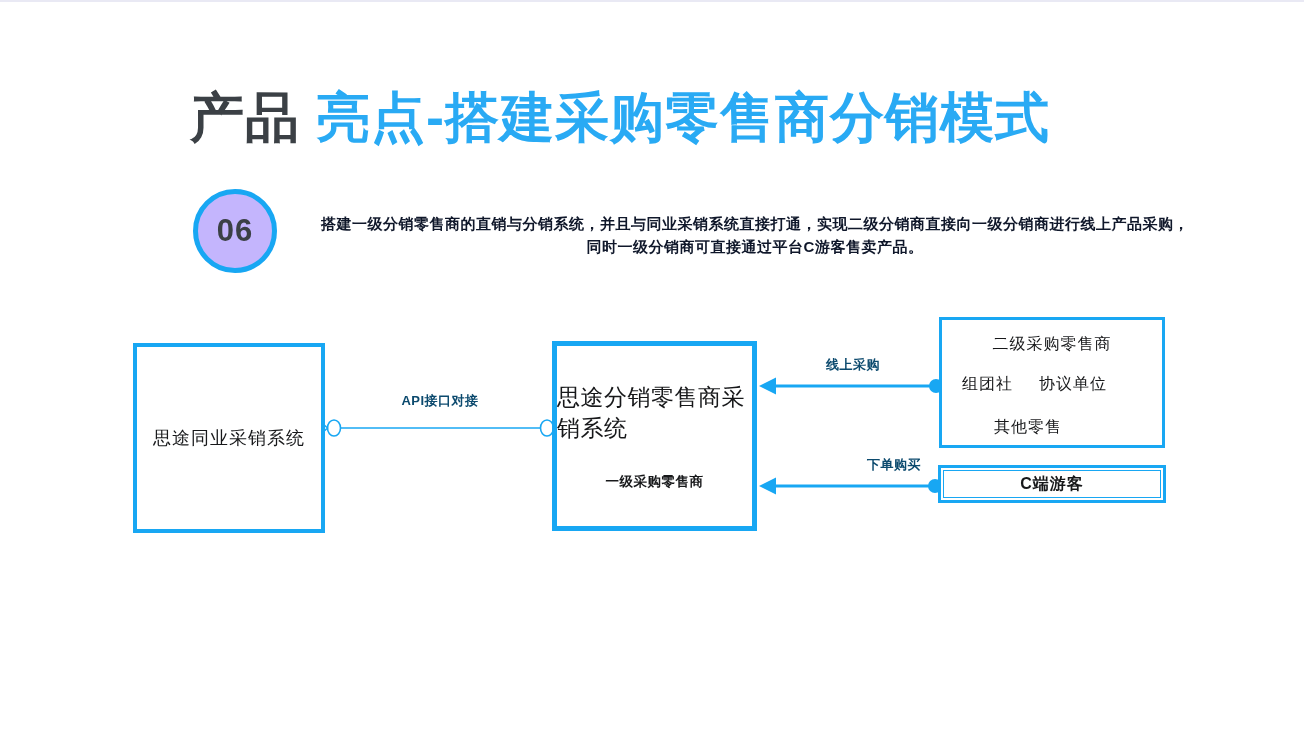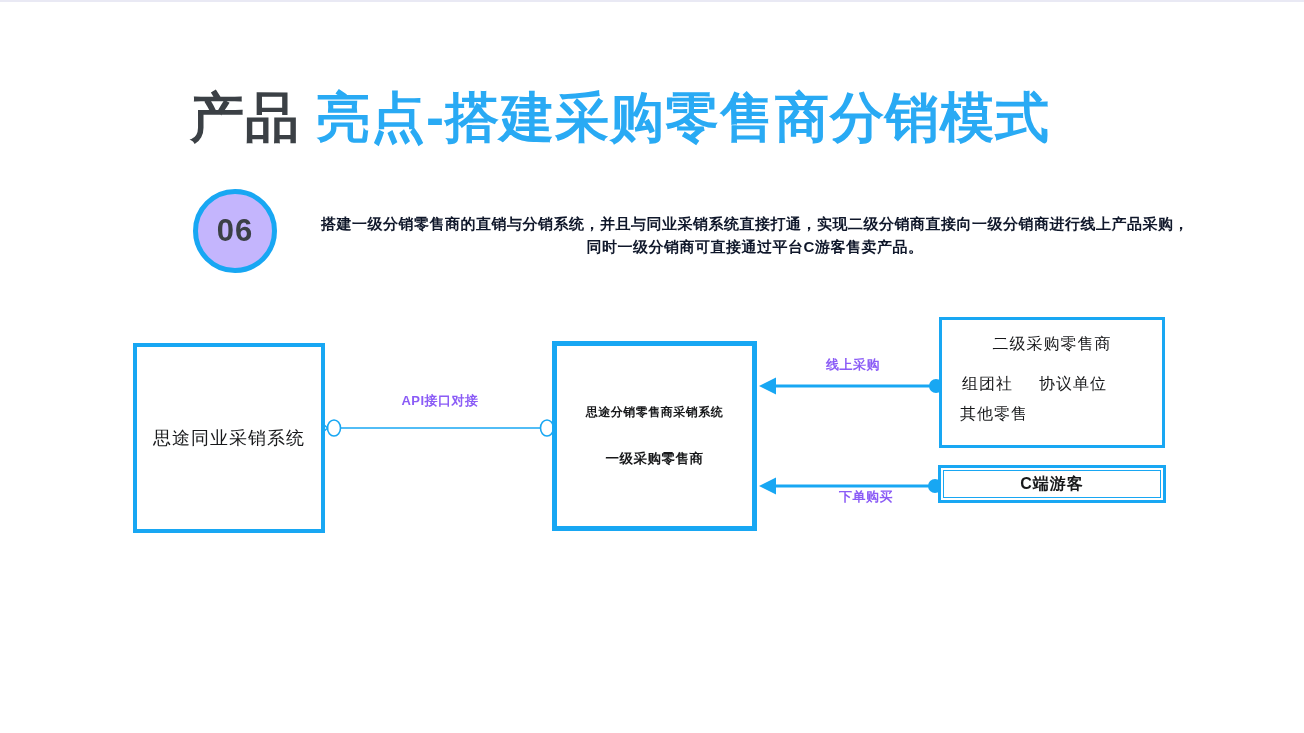--- a/index.html
+++ b/index.html
@@ -39,47 +39,47 @@
   
   .box{position:absolute;background:#fff;color:#17181a;}
   .box-left{
     left:133px;top:343px;width:192px;height:190px;border:4px solid var(--accent);
     display:flex;align-items:center;justify-content:center;font-size:18px;font-weight:500;letter-spacing:1px;
   }
   .box-mid{
     left:552px;top:341px;width:205px;height:190px;border:5px solid var(--accent);
     display:flex;flex-direction:column;align-items:center;justify-content:center;gap:29px;
   }
-  .box-mid .main{font-size:12px;font-weight:700;letter-spacing:.5px;}
+  .box-mid .main{font-size:23px;font-weight:400;letter-spacing:.5px;}
   .box-mid .sub{font-size:13.5px;font-weight:700;letter-spacing:.5px;}
   .box-rt{
     left:939px;top:317px;width:226px;height:131px;border:3px solid var(--accent);
     font-size:16px;font-weight:500;letter-spacing:1px;
   }
   .box-rt .row1{text-align:center;margin-top:14px;}
   .box-rt .row2{padding-left:20px;margin-top:19px;}
   .box-rt .row2 .gap{display:inline-block;width:26px;}
-  .box-rt .row3{padding-left:18px;margin-top:9px;}
+  .box-rt .row3{padding-left:52px;margin-top:22px;}
   .box-rb{
     left:938px;top:465px;width:228px;height:38px;border:3px solid var(--accent);padding:2px;
   }
   .box-rb .inner{
     width:100%;height:100%;border:1px solid var(--accent);
     display:flex;align-items:center;justify-content:center;
     font-size:16px;font-weight:600;letter-spacing:1px;color:#17181a;
   }
 
   
   .conn-label{
-    position:absolute;font-size:13px;font-weight:600;color:#8b5cf6;
+    position:absolute;font-size:13px;font-weight:600;color:#0c4a6e;
     text-align:center;letter-spacing:.5px;white-space:nowrap;
   }
   .lbl-api{left:375px;top:392px;width:130px;}
   .lbl-online{left:793px;top:356px;width:120px;}
-  .lbl-order{left:806px;top:456px;width:120px;margin-top:32px;}
+  .lbl-order{left:834px;top:456px;width:120px;}
 
   svg.wires{position:absolute;left:0;top:0;width:1304px;height:733px;pointer-events:none;}
 </style>
 </head>
 <body>
 
 <div class="slide">
   <div class="topline"></div>
 
   <h1 class="title"><span>产品</span><span class="hl"> 亮点-搭建采购零售商分销模式</span></h1>

